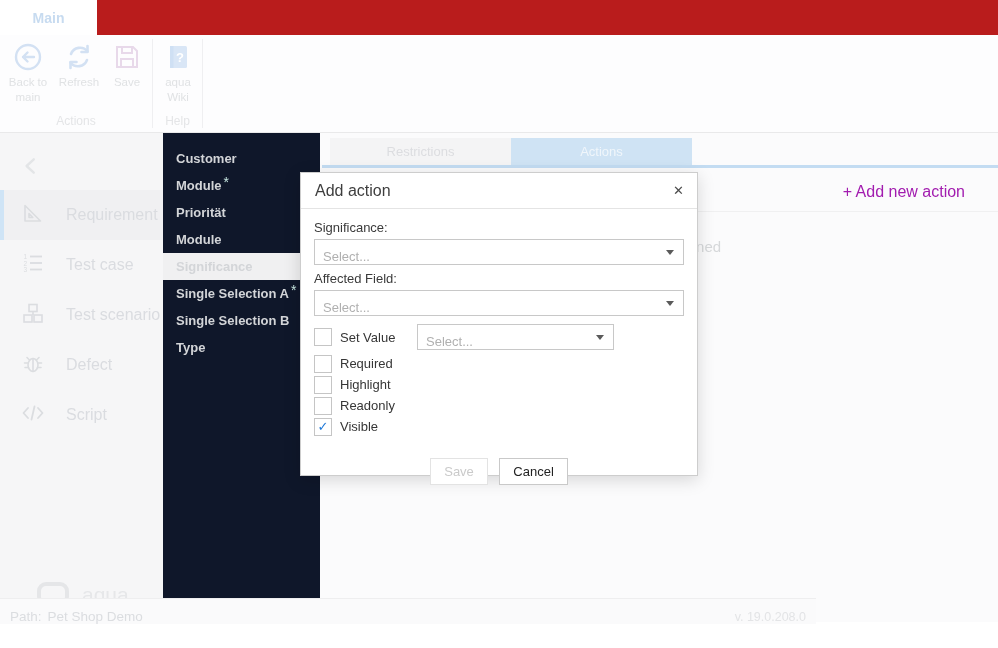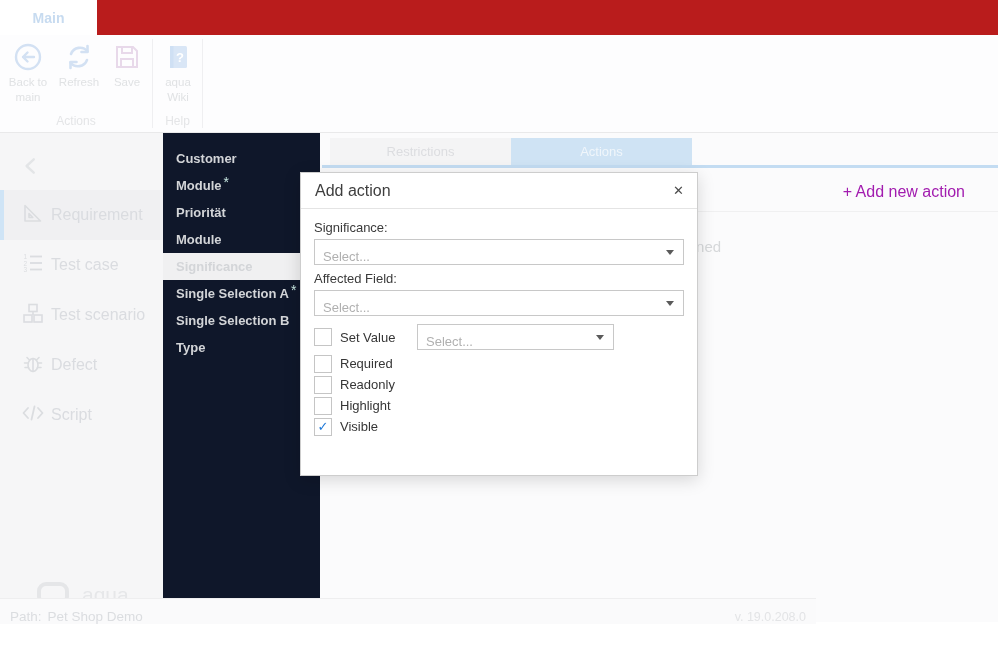--- a/index.html
+++ b/index.html
@@ -27,21 +27,21 @@
   .rsep{position:absolute;top:4px;height:89px;width:1px;background:#efeff1;}
   #rsep1{left:152px;} #rsep2{left:202px;}
   .rgroup{position:absolute;bottom:4px;font-size:12px;color:#e4e5e7;text-align:center;}
   #rgroup-actions{left:0;width:152px;}
   #rgroup-help{left:152px;width:51px;}
 
   
   #sidebar{left:0;top:133px;width:163px;height:489px;background:#f6f6f7;}
   #collapse{position:absolute;left:20px;top:22px;width:22px;height:22px;}
   #nav{position:absolute;left:0;top:57px;width:163px;}
-  .nav-item{height:50px;display:flex;align-items:center;gap:5px;
+  .nav-item{height:50px;display:flex;align-items:center;gap:20px;
             padding-left:20px;color:#dadce0;font-size:16px;position:relative;}
   .nav-item.selected{background:#f0f0f2;}
   .nav-item.selected::before{content:"";position:absolute;left:0;top:0;
             width:4px;height:100%;background:#cfe4f6;}
   #logo{position:absolute;left:36px;top:448px;display:flex;align-items:center;
         gap:8px;color:#e6e7e9;font-size:21px;}
 
   
   #field-col{left:163px;top:133px;width:157px;height:489px;background:#0f172a;
              padding-top:12px;box-sizing:border-box;}
@@ -299,25 +299,29 @@
         <span>Select...</span>
         <span class="caret"></span>
       </div>
     </div>
     <div class="cb-row first">
       <span class="checkbox"></span>
       <span class="cb-label">Required</span>
     </div>
     <div class="cb-row">
       <span class="checkbox"></span>
-      <span class="cb-label">Readonly</span>
+      <span class="cb-label">Highlight</span>
     </div>
     <div class="cb-row">
       <span class="checkbox"></span>
-      <span class="cb-label">Highlight</span>
+      <span class="cb-label">Readonly</span>
     </div>
     <div class="cb-row">
       <span class="checkbox checked"></span>
       <span class="cb-label">Visible</span>
     </div>
 
+    <div id="modal-btns">
+      <span class="mbtn" id="btn-save">Save</span>
+      <span class="mbtn" id="btn-cancel">Cancel</span>
+    </div>
   </div>
 </div>
 
 </body></html>

